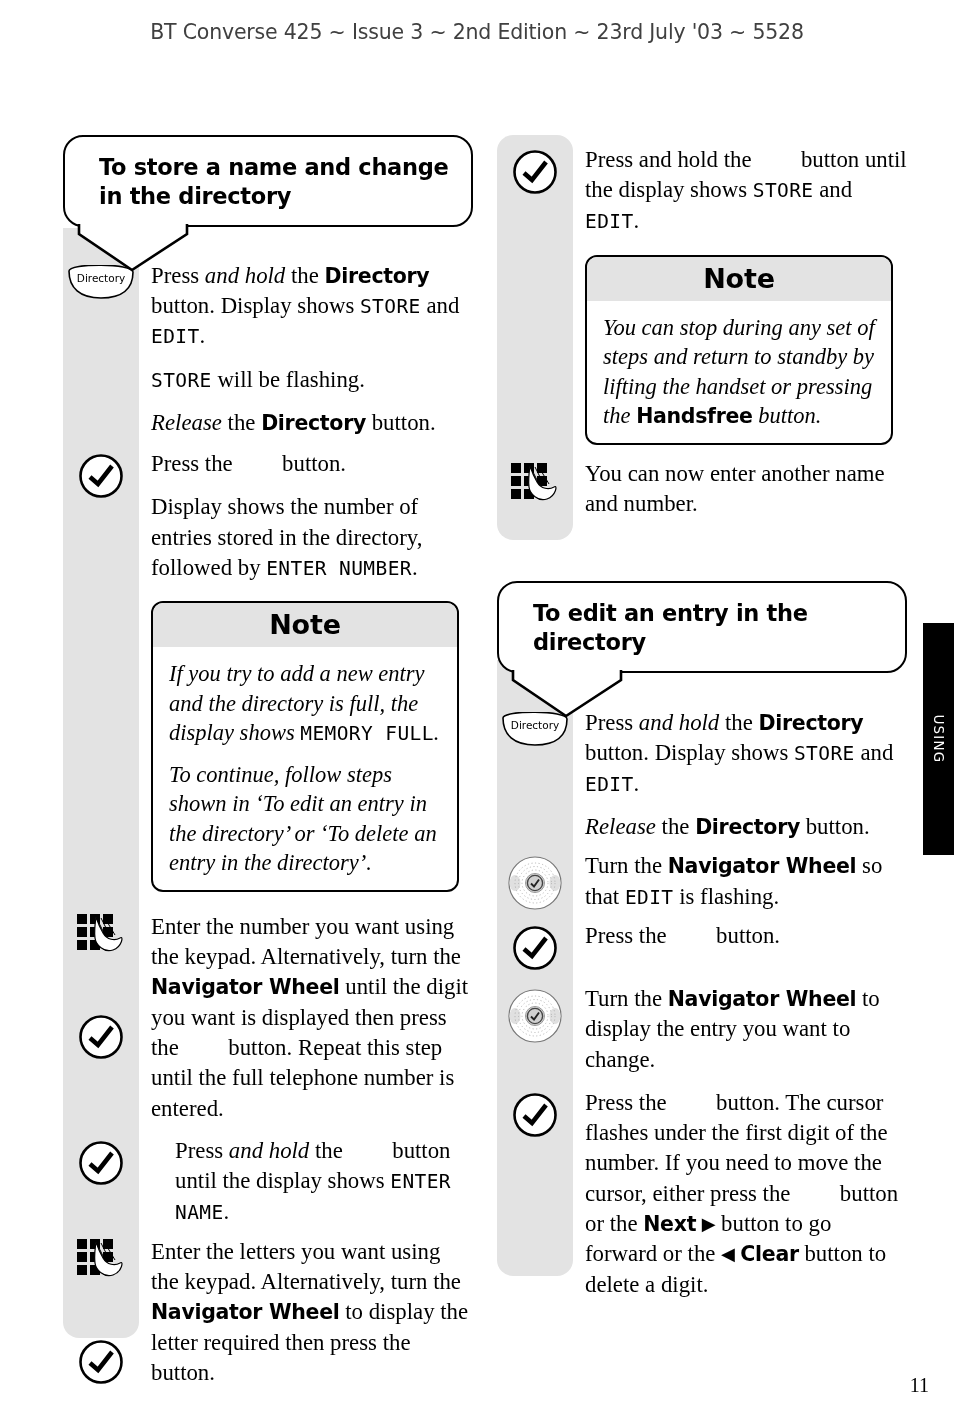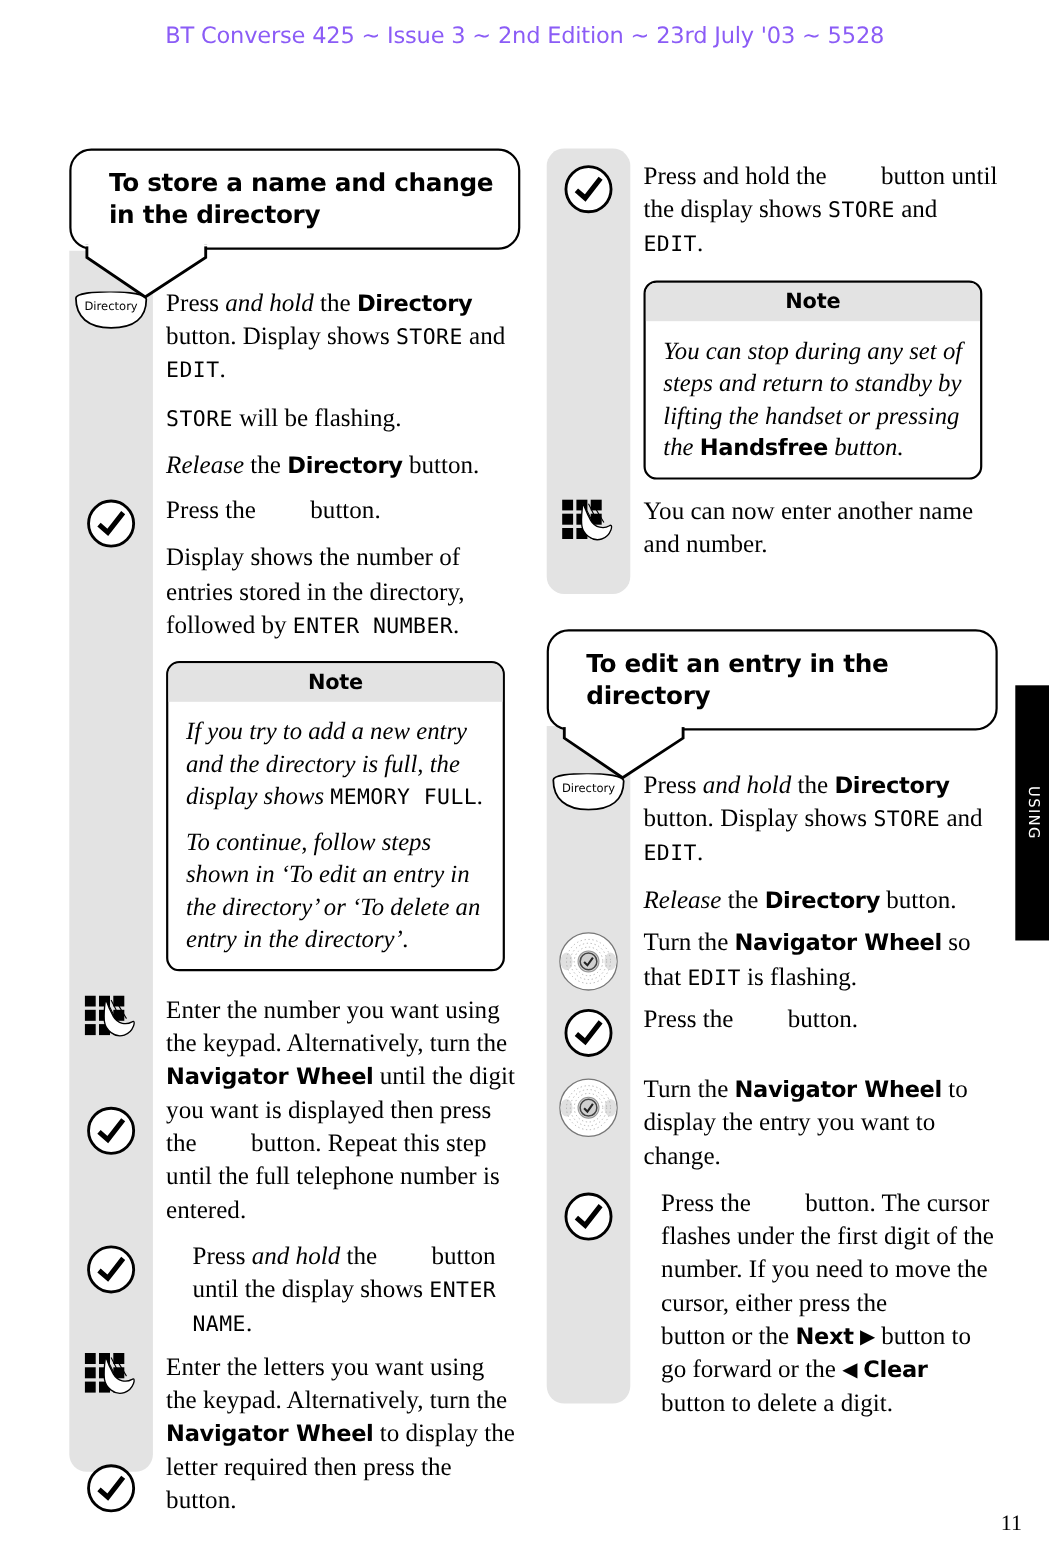--- a/index.html
+++ b/index.html
@@ -19,21 +19,21 @@
   
   .page-header {
     position: absolute;
     top: 20px;
     left: 0;
     width: 954px;
     text-align: center;
     font-family: "DejaVu Sans", sans-serif;
     font-size: 20.5px;
     letter-spacing: -0.2px;
-    color: #8b5cf6;
+    color: #404040;
   }
 
   
   .col {
     position: absolute;
     top: 135px;
     width: 410px;
   }
   .col-left  { left: 63px; }
   .col-right { left: 497px; }
@@ -117,21 +117,21 @@
     border-radius: 12px;
     background: #fff;
     overflow: hidden;
     box-sizing: border-box;
   }
   .note-head {
     background: #e3e3e3;
     text-align: center;
     font-family: "DejaVu Sans", sans-serif;
     font-weight: bold;
-    font-size: 19px;
+    font-size: 27px;
     padding: 6px 0 7px 0;
     letter-spacing: -0.2px;
   }
   .note-body {
     padding: 12px 14px 12px 16px;
     font-style: italic;
     font-size: 22.5px;
     line-height: 1.31;
   }
   .note-body p { margin: 0 0 12px 0; }
@@ -408,21 +408,21 @@
         <circle cx="30" cy="28" r="9.5" fill="#d8d8d8" stroke="#999" stroke-width="1"></circle>
         <circle cx="30" cy="28" r="7.6" fill="#d0d0d0" stroke="#444" stroke-width="1.4"></circle>
         <path d="M26,28.5 L29,31.5 L34,24.5" fill="none" stroke="#222" stroke-width="1.9"></path>
       </svg>
     </div>
     <div class="step-body">
       <p>Turn the <span class="b">Navigator Wheel</span> to display the entry you want to change.</p>
     </div>
   </div>
 
-  <div class="step" style="margin-top:13px;gap:16px;">
+  <div class="step" style="margin-top:13px;">
     <div class="step-icon">
       <svg class="ico" width="46" height="46" viewBox="0 0 46 46">
         <circle cx="23" cy="23" r="20.5" fill="#fff" stroke="#000" stroke-width="2.6"></circle>
         <path d="M12,24 L20,31 L34,13" fill="none" stroke="#000" stroke-width="4.6"></path>
       </svg>
     </div>
     <div class="step-body">
       <p>Press the <span class="gap"></span> button. The cursor flashes under the first digit of the number. If you need to move the cursor, either press the <span class="gap"></span> button or the <span class="b">Next</span>&nbsp;<span class="b tri">▶</span> button to go forward or the <span class="b tri">◀</span>&nbsp;<span class="b">Clear</span> button to delete a digit.</p>
     </div>
   </div>

